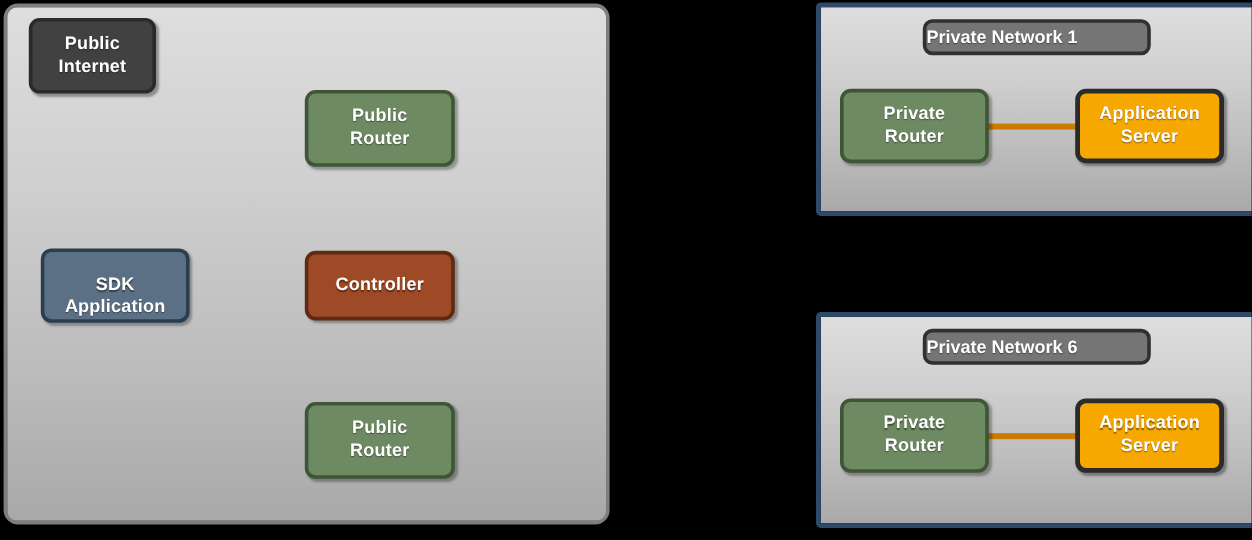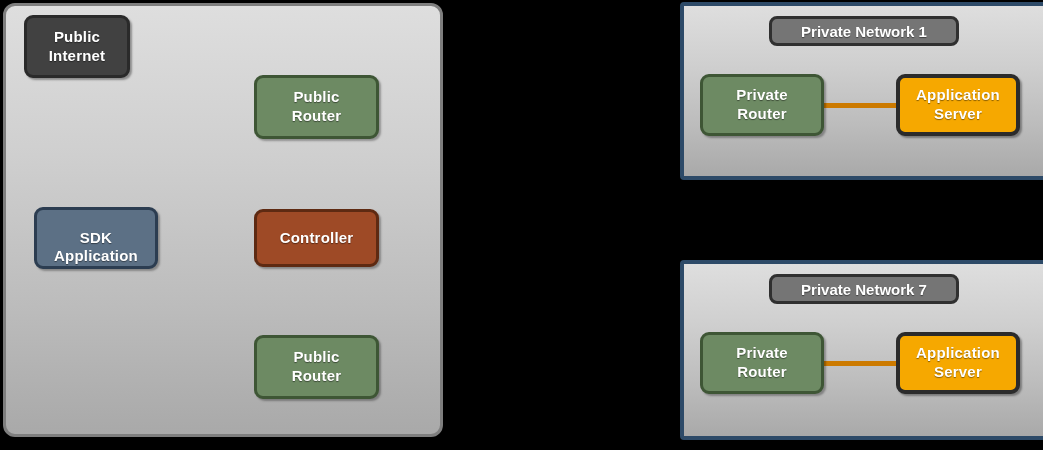--- a/index.html
+++ b/index.html
@@ -19,21 +19,21 @@
   .panel {
     position: absolute;
     box-sizing: border-box;
     border-radius: 10px;
     background: linear-gradient(to bottom, #dedede 0%, #cfcfcf 35%, #bcbcbc 70%, #a9a9a9 100%);
   }
 
   #public-zone {
     left: 3px;
     top: 3px;
-    width: 440px;
+    width: 505px;
     height: 434px;
     border: 3px solid #7e7e7e;
     border-radius: 12px;
     box-shadow: 4px 4px 0 rgba(0,0,0,0.55);
   }
 
   .private-zone {
     border: 4px solid #2d4a68;
     border-radius: 4px;
     box-shadow: 3px 3px 0 rgba(0,0,0,0.5);
@@ -100,21 +100,21 @@
     border: 4px solid #2b2b2b;
     box-shadow: 2px 2px 2px rgba(0,0,0,0.35);
   }
 
   
   .zone-badge {
     position: absolute;
     box-sizing: border-box;
     display: flex;
     align-items: center;
-    justify-content: center;
+    justify-content: flex-start;
     color: #ffffff;
     font-weight: bold;
     font-size: 15px;
     background: #757575;
     border: 3px solid #303030;
     border-radius: 8px;
     text-shadow: 0 1px 1px rgba(0,0,0,0.45);
     user-select: none;
   }
 
@@ -193,21 +193,21 @@
   <div class="node node-appserver" id="node-app-server-1">
     <span class="node-label">Application
 Server</span>
   </div>
 
 </div>
 
 <div class="panel private-zone" id="private-zone-2">
 
   <div class="zone-badge" id="badge-private-network-2">
-    <span>Private Network 7</span>
+    <span>Private Network 6</span>
   </div>
 
   <div class="link-line" id="link-2"></div>
 
   <div class="node node-router" id="node-private-router-2">
     <span class="node-label">Private
 Router</span>
   </div>
 
   <div class="node node-appserver" id="node-app-server-2">

